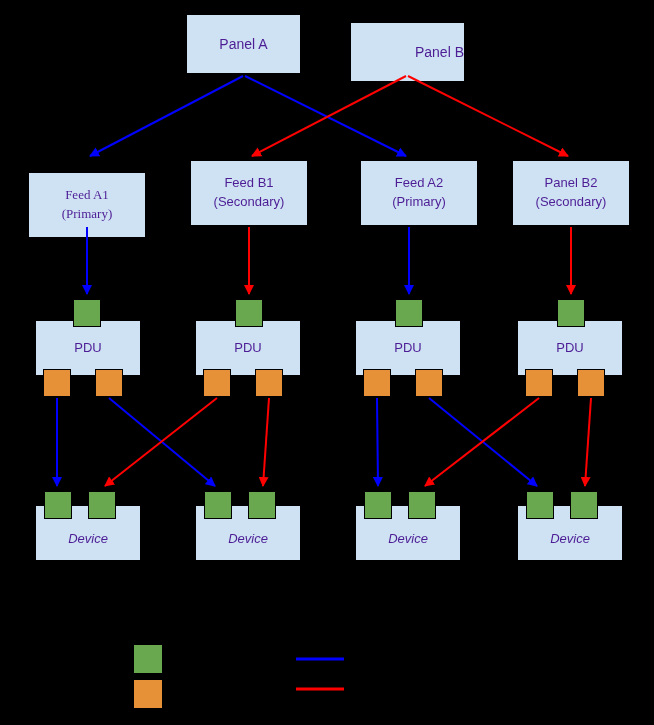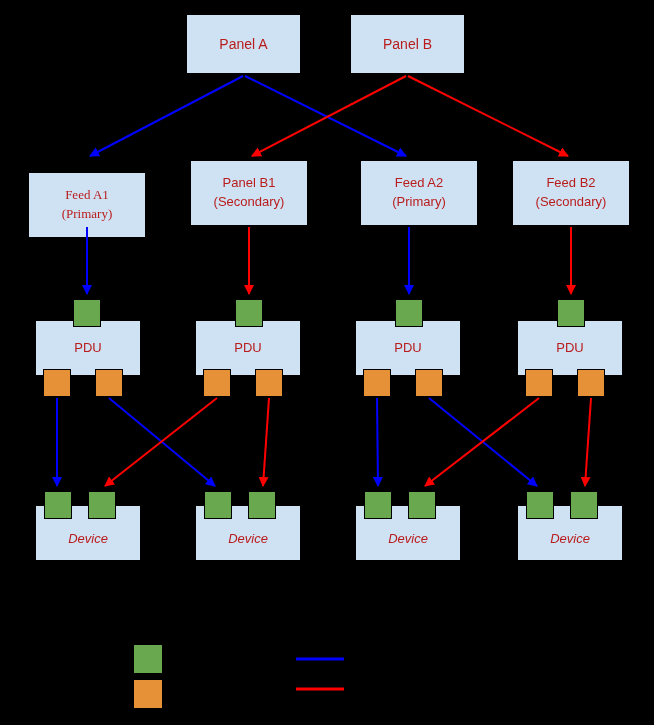--- a/index.html
+++ b/index.html
@@ -17,21 +17,21 @@
   }
   .box {
     position: absolute;
     background: #cfe2f3;
     border: 1px solid #000000;
     box-sizing: border-box;
     display: flex;
     flex-direction: column;
     align-items: center;
     justify-content: center;
-    color: #b91c1c;
+    color: #4c1d95;
     font-size: 13px;
     z-index: 2;
     text-align: center;
     line-height: 1.45;
   }
   .panel { font-size: 14px; }
   .device-box { padding-top: 12px; font-style: italic; }
   .port {
     position: absolute;
     width: 28px;
@@ -95,38 +95,38 @@
     <line class="red" stroke-width="2" x1="539" y1="398" x2="425" y2="486" marker-end="url(#mr)"></line>
     <line class="red" stroke-width="2" x1="591" y1="398" x2="585" y2="486" marker-end="url(#mr)"></line>
 
     <line class="blue" stroke-width="3" x1="296" y1="659" x2="344" y2="659"></line>
     <line class="red" stroke-width="3" x1="296" y1="689" x2="344" y2="689"></line>
   </svg>
 
   <div class="box panel" style="left:186px;top:14px;width:115px;height:60px;">
     <span>Panel A</span>
   </div>
-  <div class="box panel" style="left:350px;top:14px;width:115px;height:60px;">
+  <div class="box panel" style="left:350px;top:22px;width:115px;height:60px;align-items:flex-end;">
     <span>Panel B</span>
   </div>
 
   <div class="box" style="left:28px;top:172px;width:118px;height:66px;font-family:Liberation Serif, serif;">
     <div>Feed A1</div>
     <div>(Primary)</div>
   </div>
   <div class="box" style="left:190px;top:160px;width:118px;height:66px;">
-    <div>Panel B1</div>
+    <div>Feed B1</div>
     <div>(Secondary)</div>
   </div>
   <div class="box" style="left:360px;top:160px;width:118px;height:66px;">
     <div>Feed A2</div>
     <div>(Primary)</div>
   </div>
   <div class="box" style="left:512px;top:160px;width:118px;height:66px;">
-    <div>Feed B2</div>
+    <div>Panel B2</div>
     <div>(Secondary)</div>
   </div>
 
   <div class="box" style="left:35px;top:320px;width:106px;height:56px;">
     <span>PDU</span>
   </div>
   <div class="box" style="left:195px;top:320px;width:106px;height:56px;">
     <span>PDU</span>
   </div>
   <div class="box" style="left:355px;top:320px;width:106px;height:56px;">

